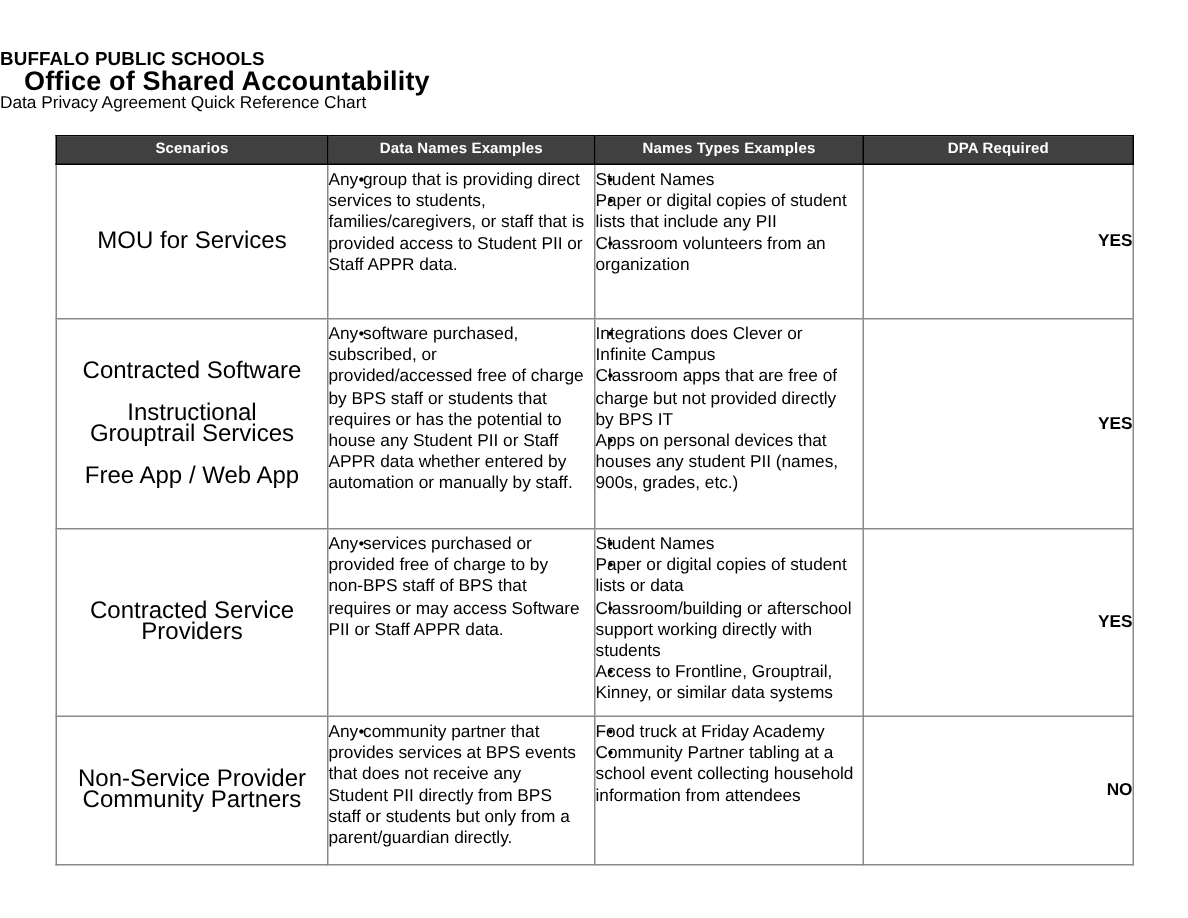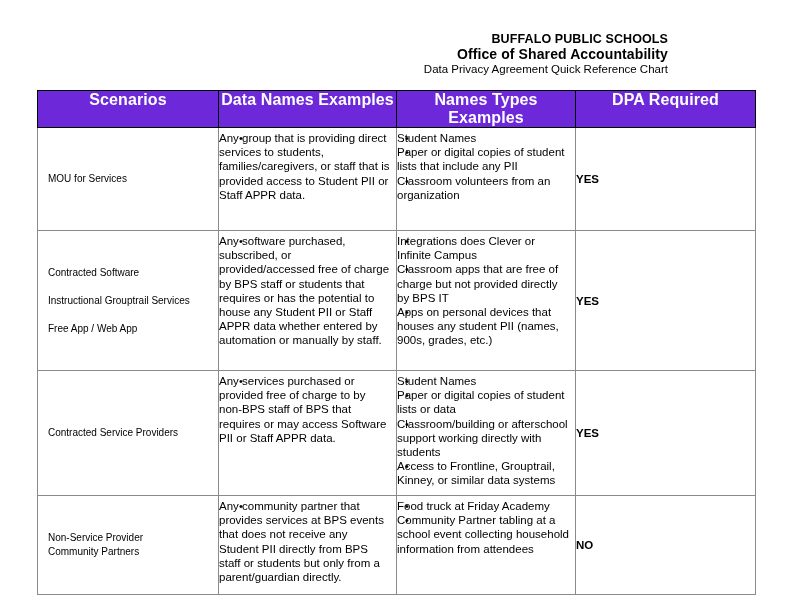--- a/index.html
+++ b/index.html
@@ -20,89 +20,90 @@
     height: 612px;
     box-sizing: border-box;
   }
 
   
   .doc-header {
     position: absolute;
     left: 0;
     top: 32px;
     width: 668px;
-    text-align: right;
+    text-align: left;
   }
   .doc-header .line {
     display: block;
     line-height: 15px;
   }
   .hdr-org {
     font-size: 12.5px;
     font-weight: bold;
     letter-spacing: 0.1px;
   }
   .hdr-office {
-    font-size: 14px;
+    font-size: 18px;
     font-weight: bold;
     letter-spacing: 0.1px;
+    margin-left: 16px;
   }
   .hdr-subtitle {
     font-size: 11.5px;
     font-weight: normal;
-    padding-left: 24px;
   }
 
   
   .chart-table {
     position: absolute;
     left: 37px;
     top: 90px;
     width: 718px;
     border-collapse: collapse;
     table-layout: fixed;
   }
   .chart-table td, .chart-table th {
     border: 1px solid #8a8a8a;
     padding: 0;
     vertical-align: top;
   }
 
   
   .chart-table thead th {
-    background: #6d28d9;
+    background: #404040;
     color: #ffffff;
-    font-size: 16px;
+    font-size: 10px;
     font-weight: bold;
     height: 18px;
     line-height: 18px;
     border: 1px solid #000000;
     letter-spacing: 0.1px;
   }
 
   
   .col-scenario   { width: 181px; }
   .col-access     { width: 178px; }
   .col-types      { width: 179px; }
   .col-dpa        { width: 180px; }
 
   
   td.scenario-cell {
     vertical-align: middle;
-    font-size: 10px;
+    text-align: center;
+    font-size: 16px;
     line-height: 14px;
     padding: 4px 10px;
   }
   .scenario-line { display: block; }
   .scenario-gap { display: block; height: 14px; }
 
   
   td.dpa-cell {
     vertical-align: middle;
-    text-align: left;
+    text-align: right;
     font-size: 11.5px;
     font-weight: bold;
   }
 
   
   td.bullets-cell {
     font-size: 11.5px;
     line-height: 14.2px;
     padding: 3px 4px 3px 0;
   }

